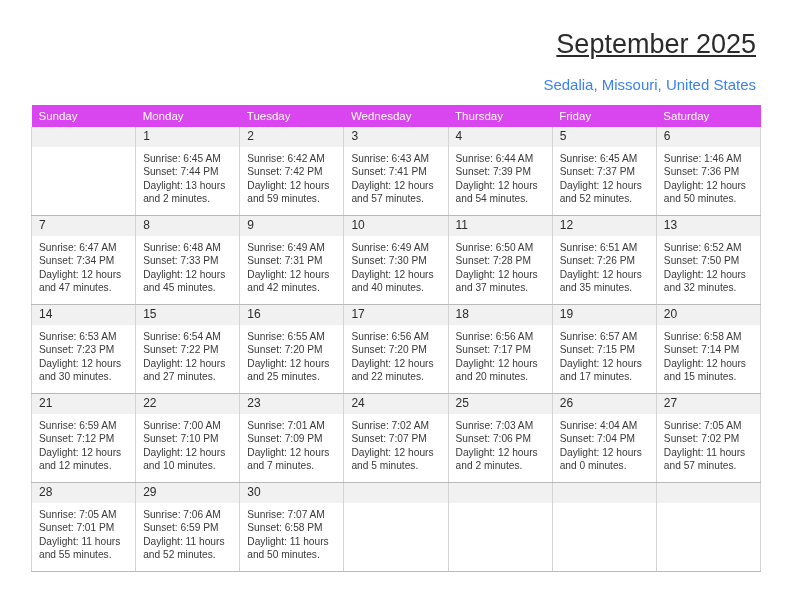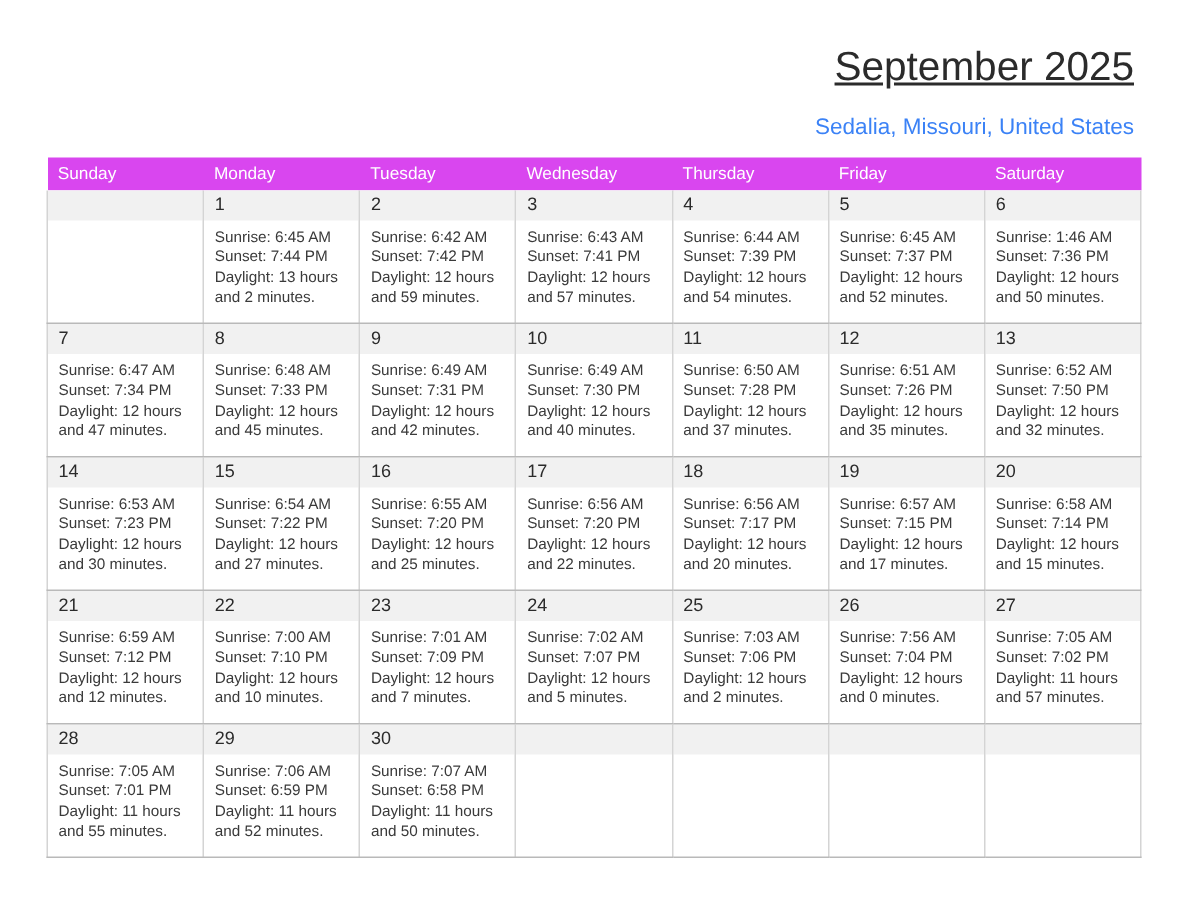--- a/index.html
+++ b/index.html
@@ -460,21 +460,21 @@
                 <span>Sunset: 7:06 PM</span>
                 <span>Daylight: 12 hours</span>
                 <span>and 2 minutes.</span>
               </div>
             </div>
           </td>
           <td>
             <div class="cell-inner">
               <div class="daynum">26</div>
               <div class="info">
-                <span>Sunrise: 7:56 AM</span>
+                <span>Sunrise: 4:04 AM</span>
                 <span>Sunset: 7:04 PM</span>
                 <span>Daylight: 12 hours</span>
                 <span>and 0 minutes.</span>
               </div>
             </div>
           </td>
           <td>
             <div class="cell-inner">
               <div class="daynum">27</div>
               <div class="info">

